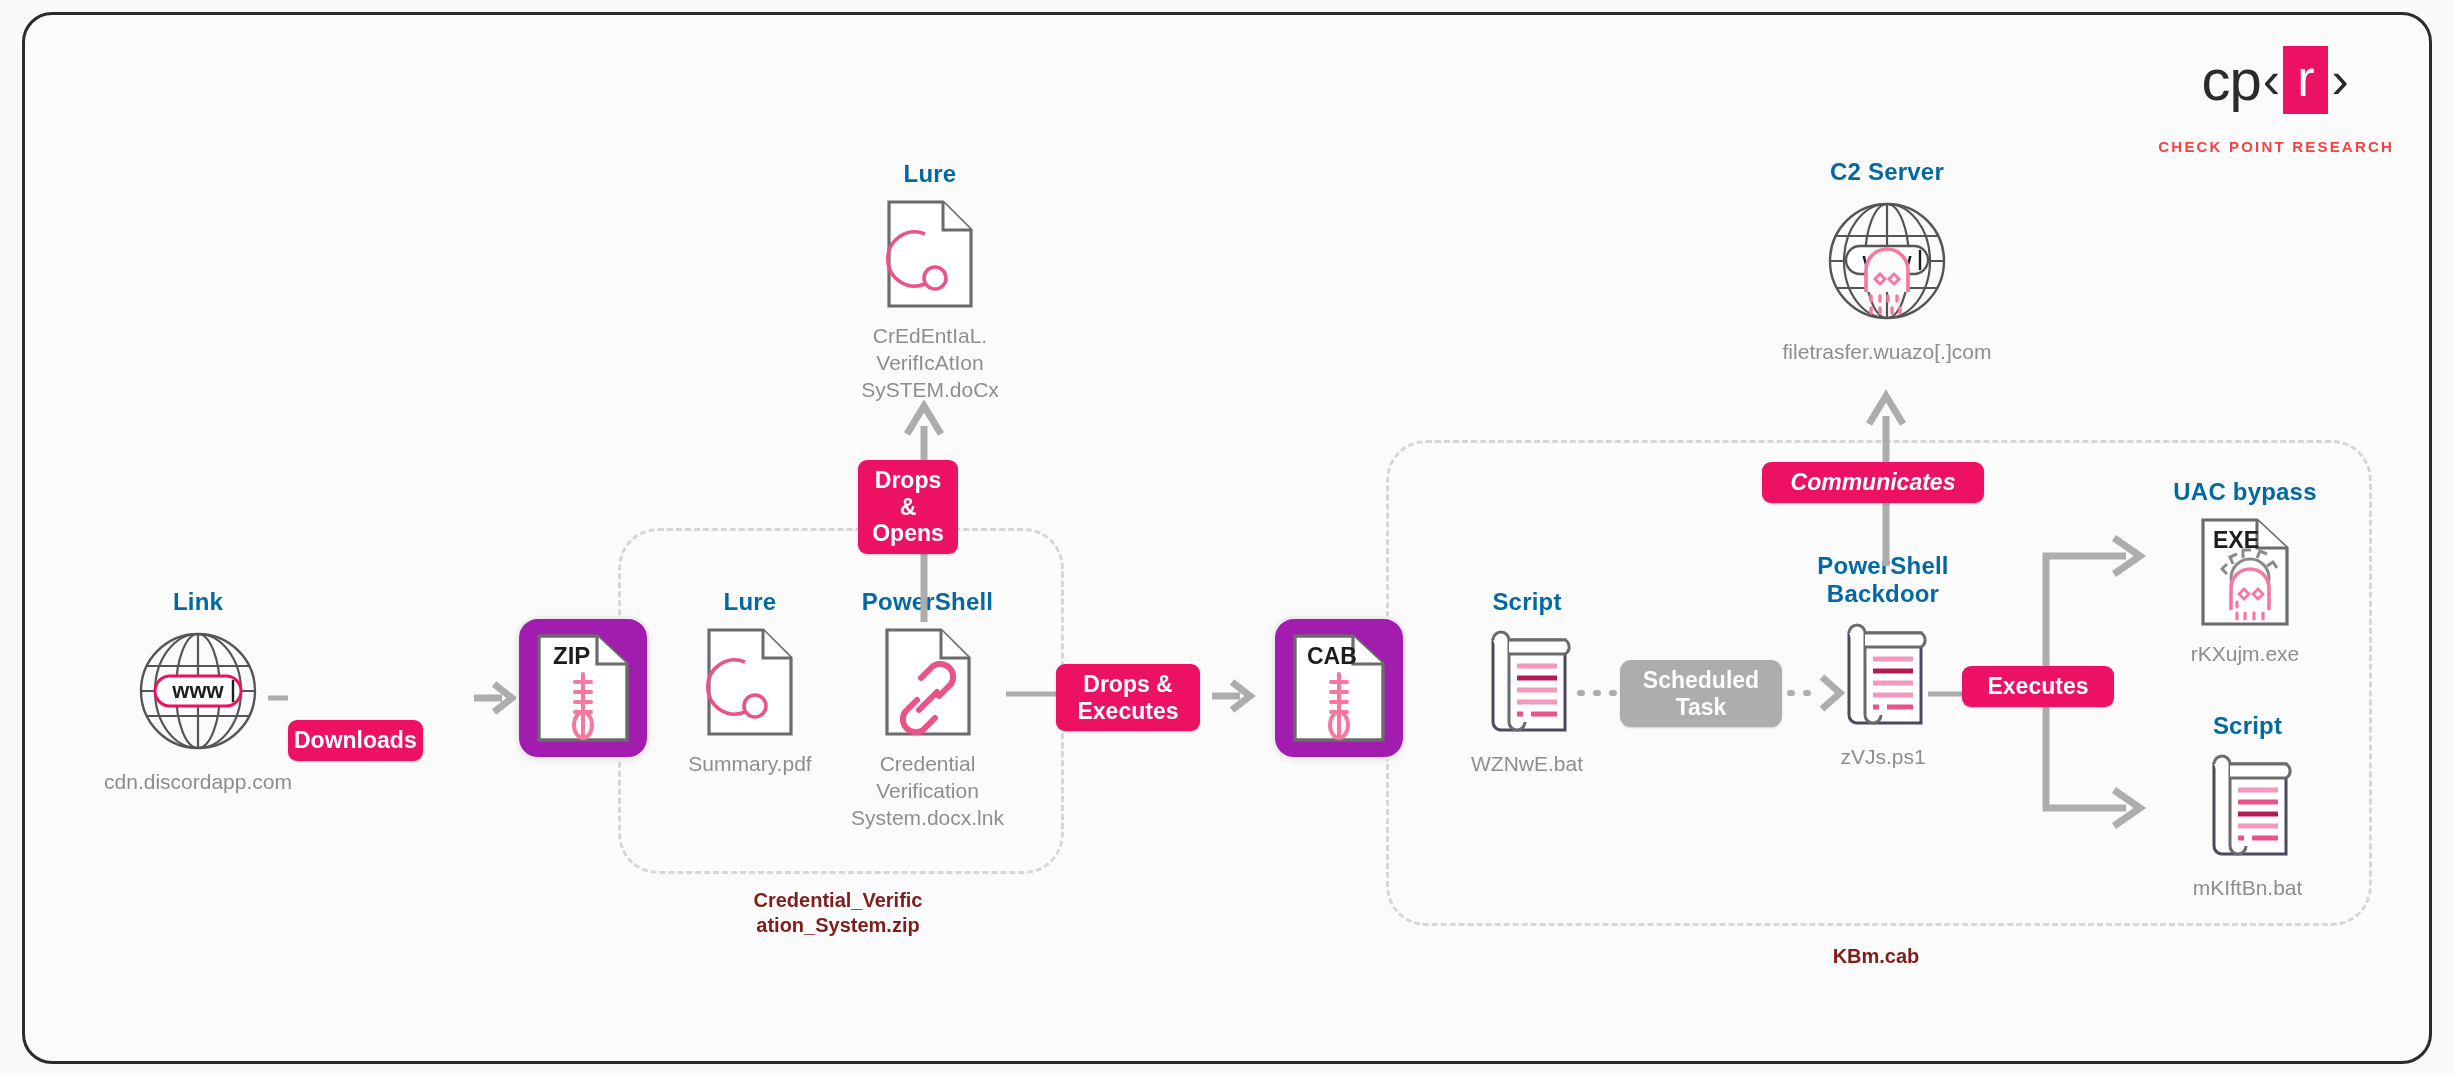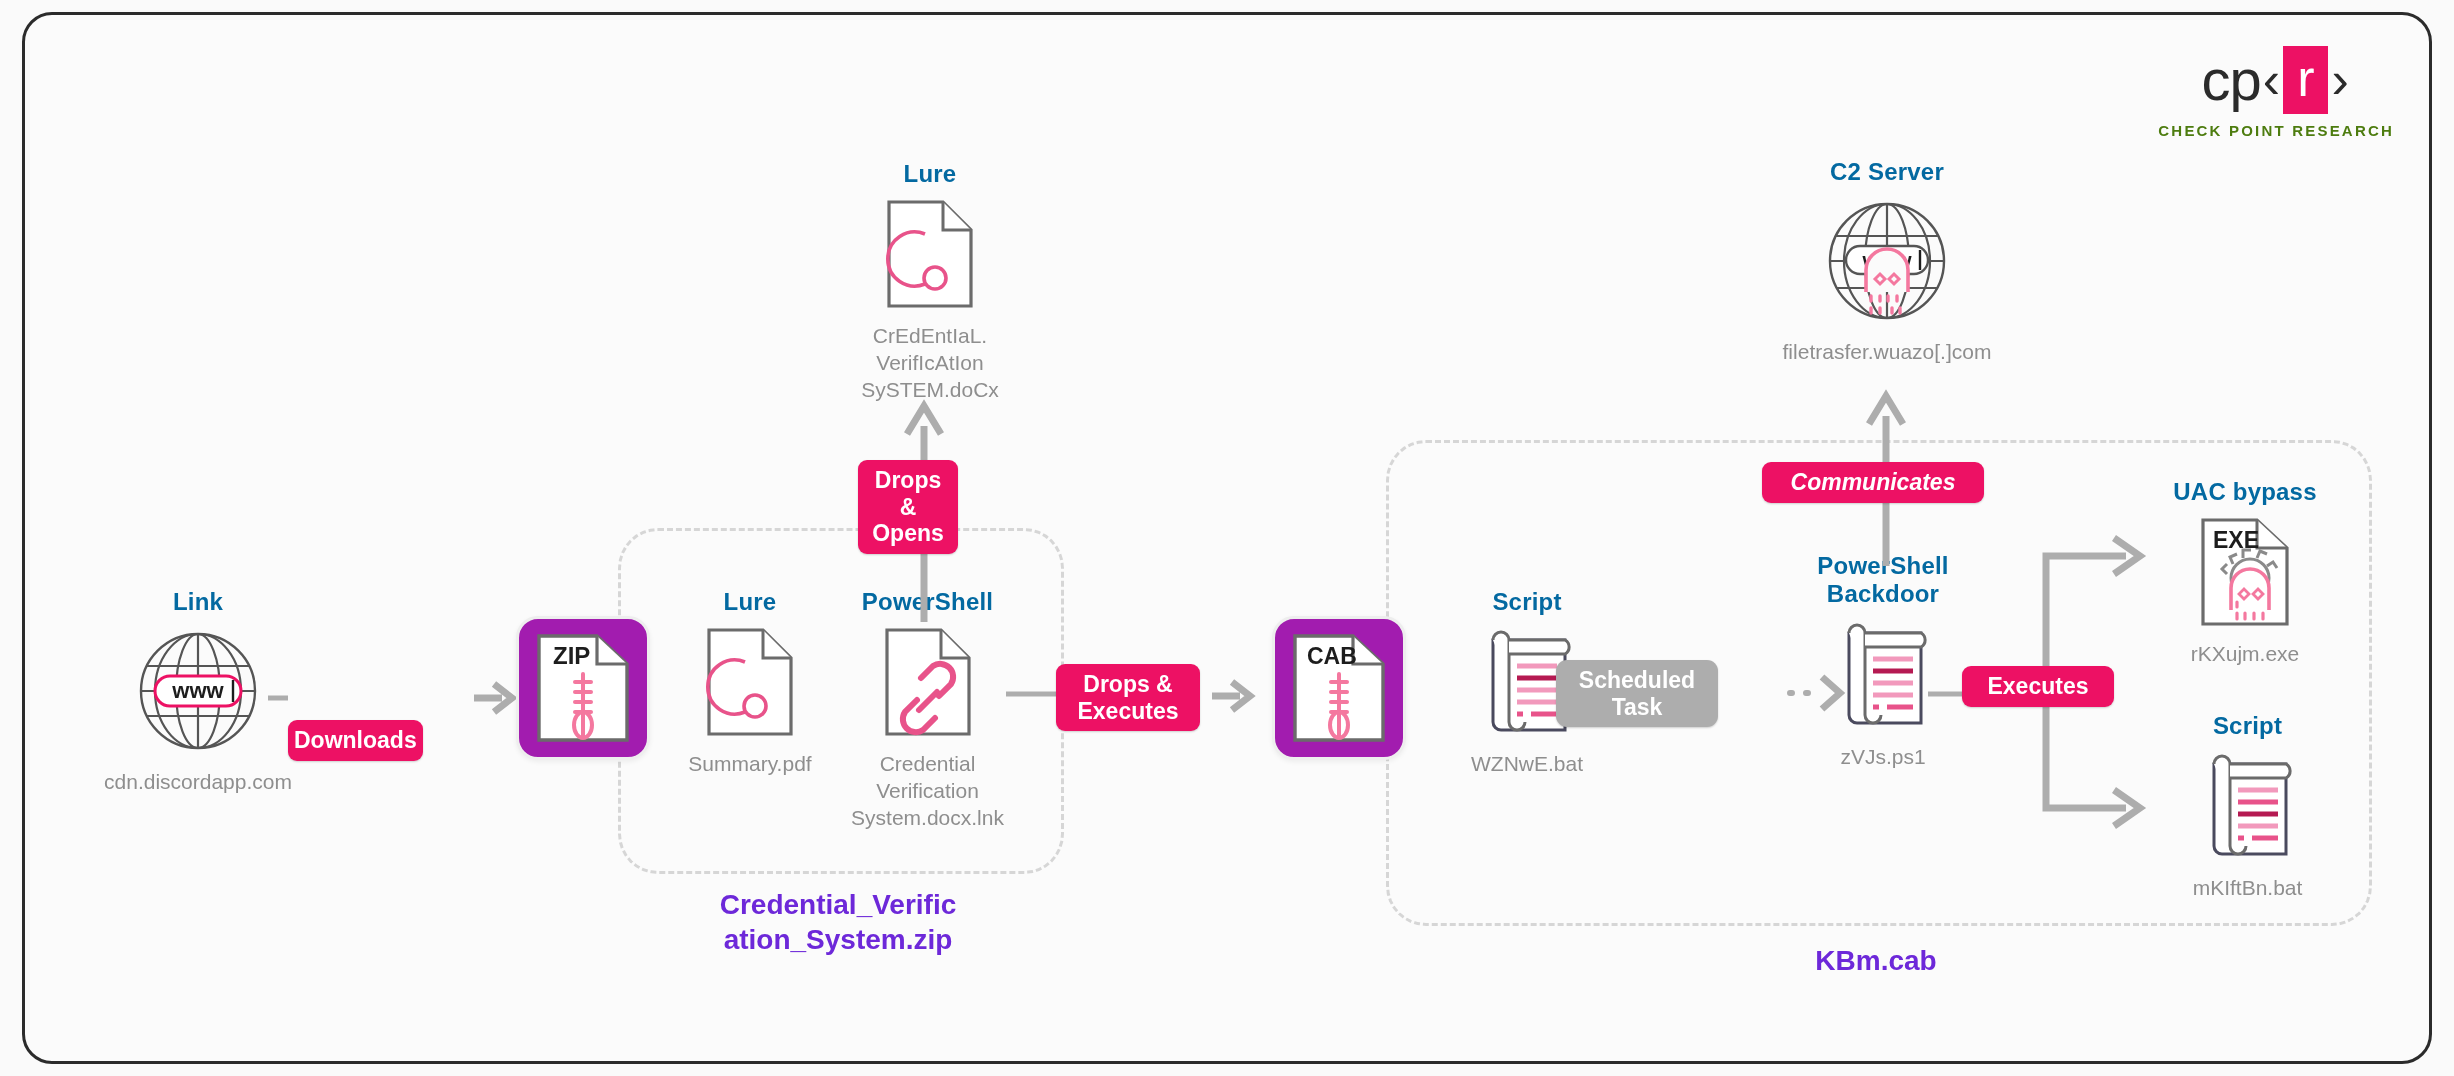--- a/index.html
+++ b/index.html
@@ -50,21 +50,21 @@
 
   
   .group{
     position:absolute;
     border:3px dashed #d6d6d6;
     border-radius:40px;
     background:transparent;
   }
   .group-label{
     position:absolute;
-    font-size:28px;font-weight:bold;color:#6d28d9;
+    font-size:20px;font-weight:bold;color:#7f1d1d;
     text-align:center;line-height:1.24;white-space:pre-line;
   }
 
   
   .arrow{position:absolute;}
   .arrow svg{display:block;overflow:visible;}
   .rounded-box{
     background:#a21caf;border:3px solid #eeeeee;border-radius:22px;
     box-shadow:0 2px 5px rgba(0,0,0,.06);
     padding:13px 14px;
@@ -74,21 +74,21 @@
   
   .cpr{position:absolute;right:60px;top:46px;text-align:center;}
   .cpr-main{display:flex;align-items:center;justify-content:center;}
   .cpr-cp{font-size:58px;color:#2b2b2b;letter-spacing:-1px;line-height:1;}
   .cpr-lt,.cpr-gt{font-size:52px;color:#2b2b2b;line-height:1;margin:0 2px;}
   .cpr-r{
     background:#ED1164;color:#ffffff;font-size:52px;line-height:1;
     padding:6px 14px 10px 14px;margin:0 1px;
   }
   .cpr-sub{
-    margin-top:8px;font-size:15px;font-weight:bold;color:#4d7c0f;
+    margin-top:24px;font-size:15px;font-weight:bold;color:#ef4444;
     letter-spacing:2.2px;
   }
 </style>
 </head>
 <body>
 
 <div class="canvas">
   <div class="frame"></div>
 
   <div class="cpr">
@@ -268,21 +268,21 @@
     </div>
     <div class="node-caption">WZNwE.bat</div>
   </div>
 
   <div class="arrow" style="left:1578px;top:686px;">
     <svg width="48" height="14">
       <line x1="2" y1="7" x2="42" y2="7" stroke="#ADADAD" stroke-width="6" stroke-linecap="round" stroke-dasharray="2 14"></line>
     </svg>
   </div>
 
-  <div class="badge gray" style="left:1556px;top:660px;width:150px;">Scheduled
+  <div class="badge gray" style="left:1620px;top:660px;width:150px;">Scheduled
 Task</div>
 
   <div class="arrow" style="left:1788px;top:668px;">
     <svg width="66" height="48">
       <line x1="2" y1="25" x2="26" y2="25" stroke="#ADADAD" stroke-width="6" stroke-linecap="round" stroke-dasharray="2 14"></line>
       <path d="M34 9 L52 25 L34 41" fill="none" stroke="#ADADAD" stroke-width="7" stroke-linejoin="miter" stroke-linecap="butt"></path>
     </svg>
   </div>
 
   <div class="node" style="left:1768px;top:552px;width:230px;">

